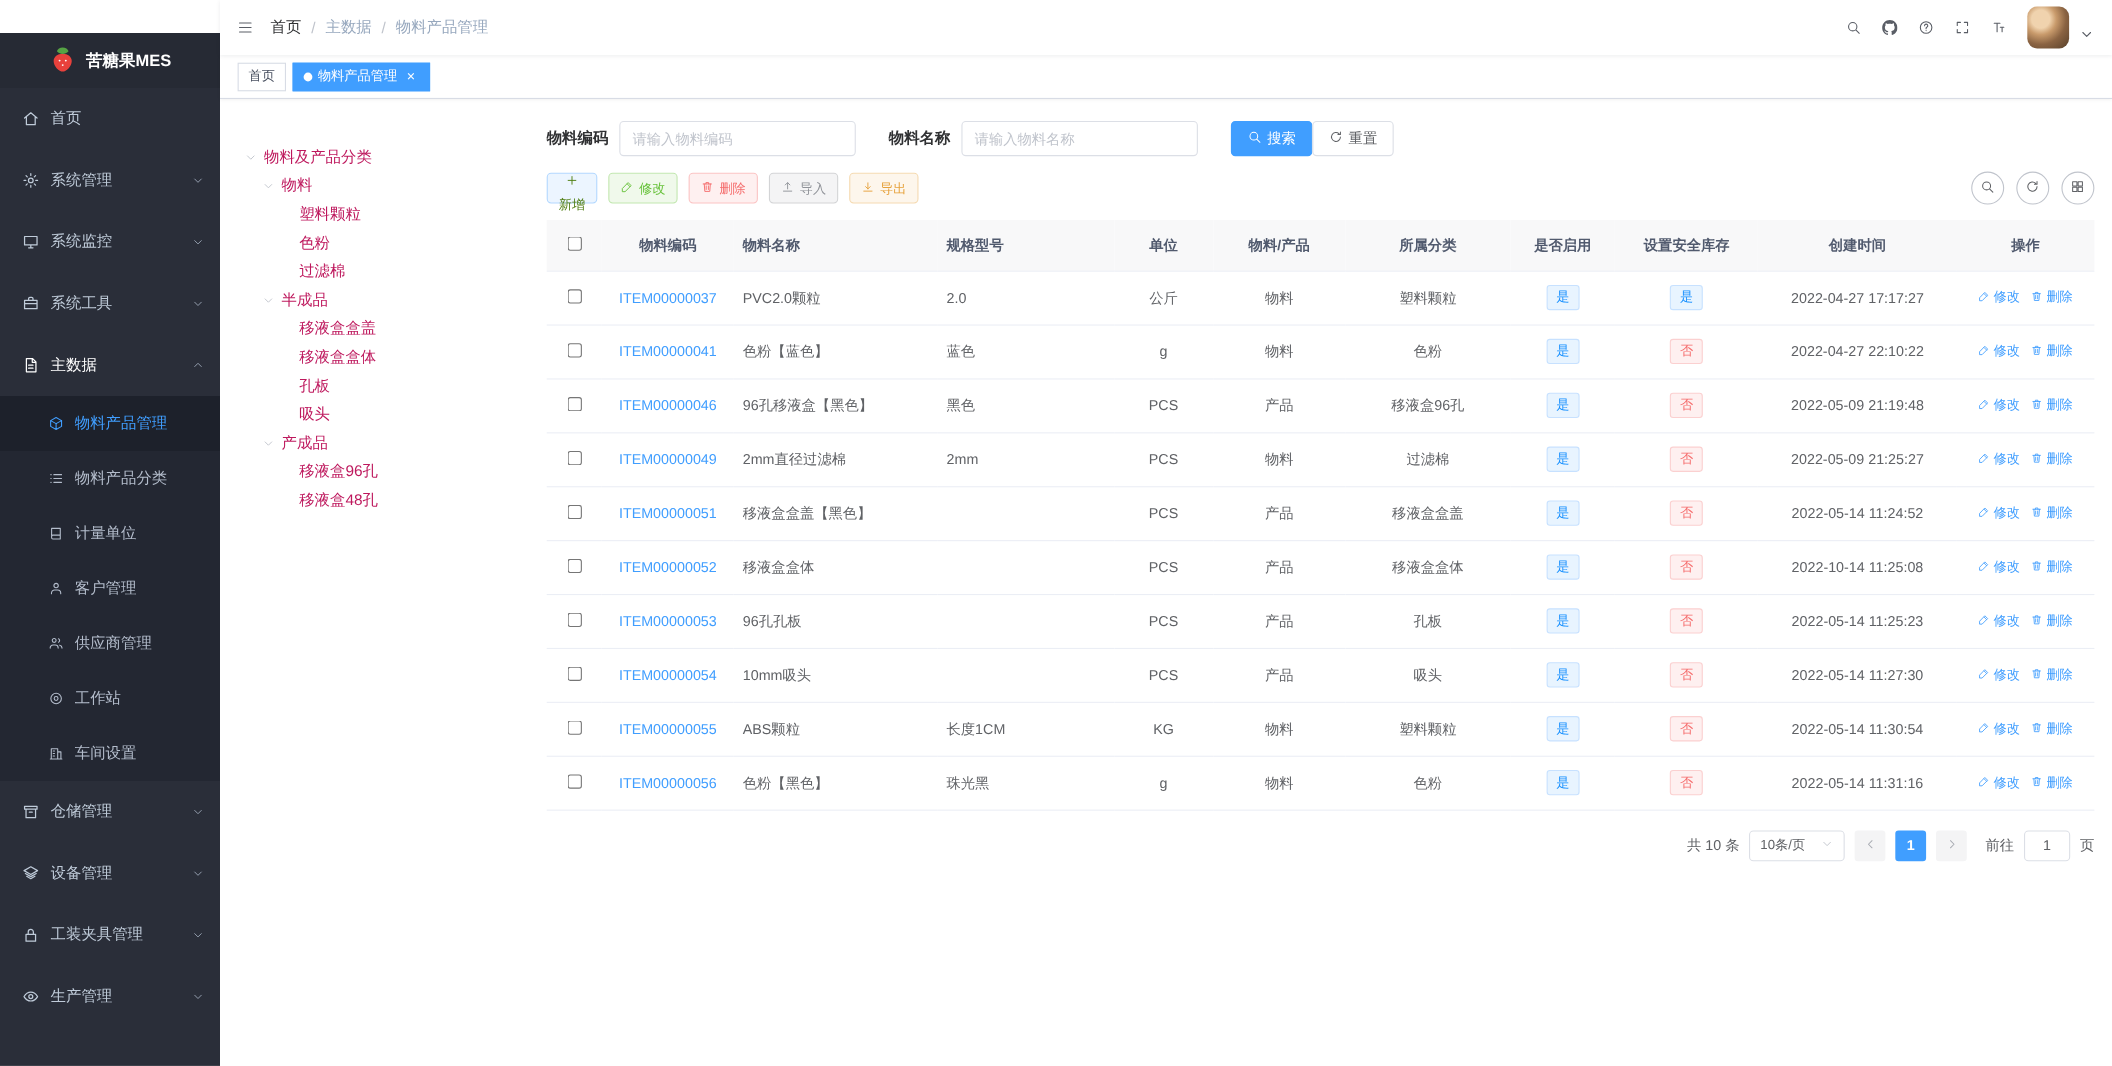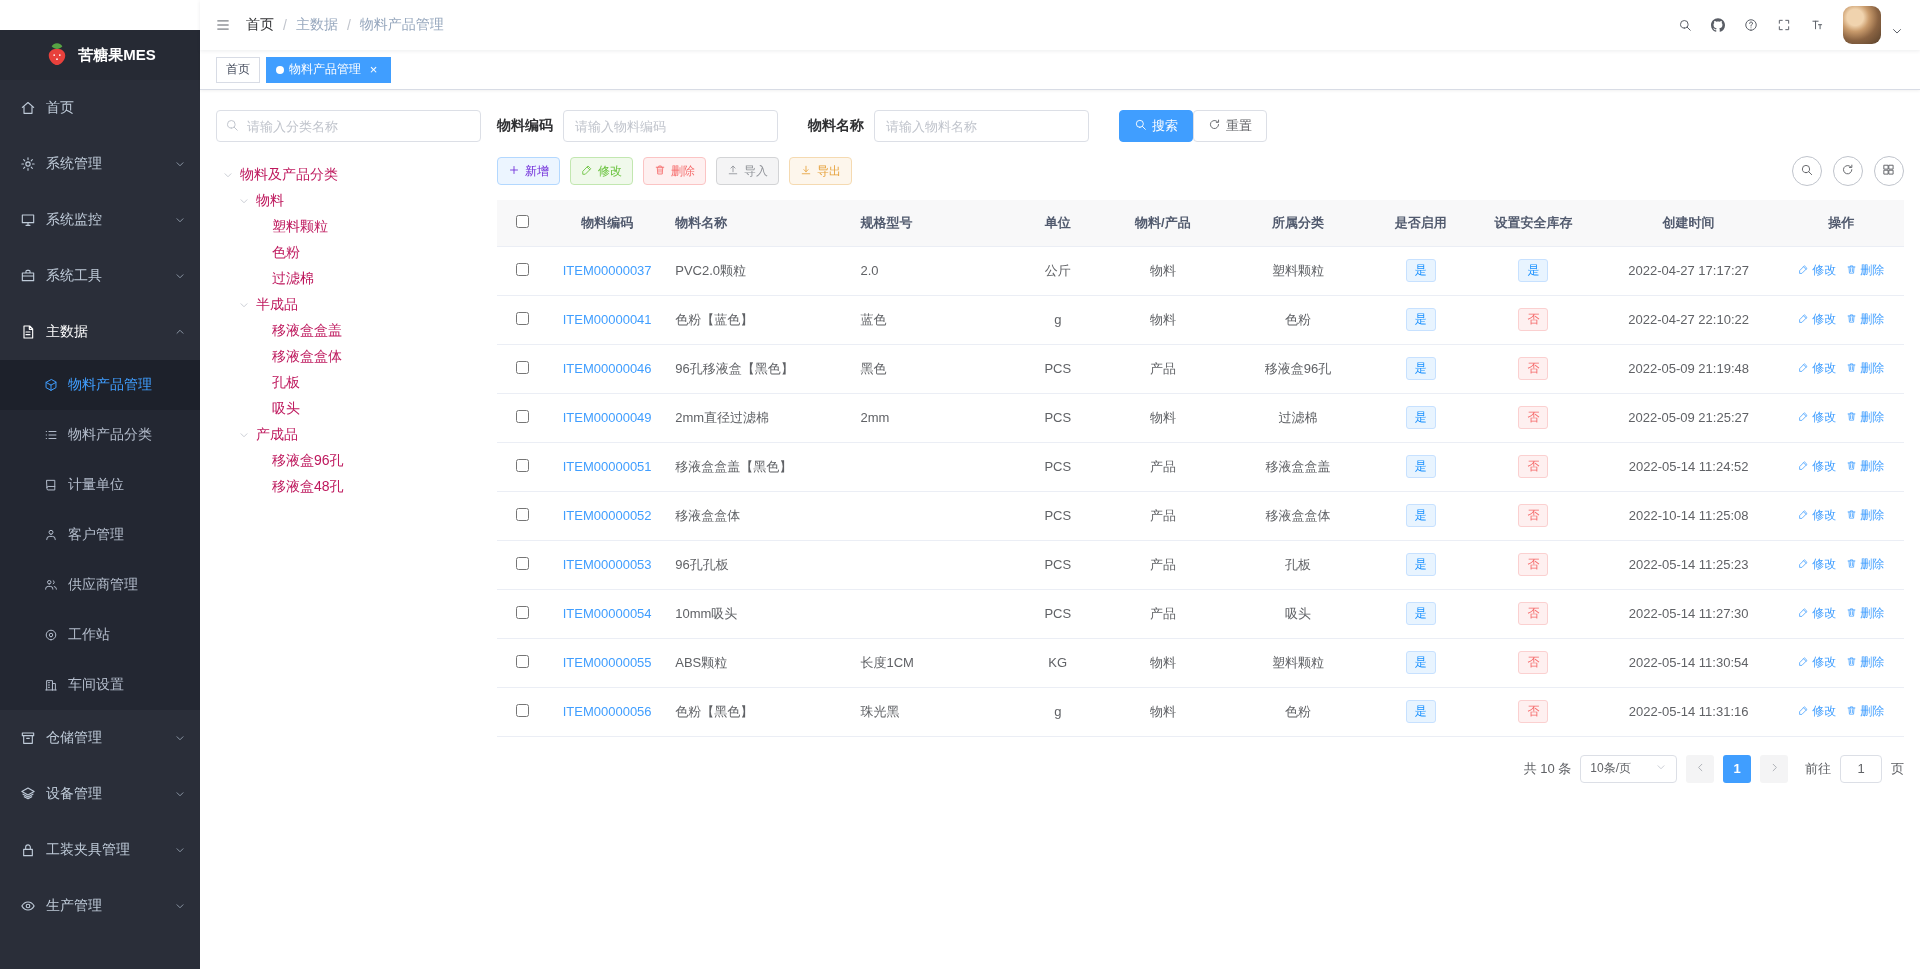--- a/index.html
+++ b/index.html
@@ -71,21 +71,21 @@
   .filter-item { display:flex; align-items:center; margin-right:30px; }
   .filter-item label { font-weight:bold; color:#303133; margin-right:10px; font-size:14px; white-space:nowrap; }
   .filter-item input { width:215px; height:32px; border:1px solid #dcdfe6; border-radius:4px; padding:0 11px; font-size:13px; color:#606266; outline:none; font-family:inherit; }
   .filter-item input::placeholder { color:#c0c4cc; }
 
   .btn { display:inline-flex; align-items:center; gap:5px; border-radius:4px; cursor:pointer; font-family:inherit; border:1px solid #dcdfe6; background:#fff; color:#606266; }
   .btn svg { width:12px; height:12px; }
   .btn-md { height:32px; padding:0 14px; font-size:13px; }
   .btn-sm { height:28px; padding:0 10px; font-size:12px; }
   .btn-primary { background:#409eff; border-color:#409eff; color:#fff; }
-  .btn-primary-plain { background:#ecf5ff; border-color:#b3d8ff; color:#6d28d9; }
+  .btn-primary-plain { background:#ecf5ff; border-color:#b3d8ff; color:#4d7c0f;flex-direction:column; }
   .btn-success-plain { background:#f0f9eb; border-color:#c2e7b0; color:#67c23a; }
   .btn-danger-plain  { background:#fef0f0; border-color:#fbc4c4; color:#f56c6c; }
   .btn-info-plain    { background:#f4f4f5; border-color:#d3d4d6; color:#909399; }
   .btn-warning-plain { background:#fdf6ec; border-color:#f5dab1; color:#e6a23c; }
 
   .toolbar { display:flex; align-items:center; gap:10px; margin-top:14px; }
   .toolbar-right { margin-left:auto; display:flex; align-items:center; gap:11px; }
   .circle-btn { width:30px; height:30px; border-radius:50%; border:1px solid #c0c4cc; background:#fff; color:#606266; display:inline-flex; align-items:center; justify-content:center; cursor:pointer; }
   .circle-btn svg { width:13px; height:13px; }
 
@@ -100,21 +100,21 @@
   .data-table th:nth-child(11){width:125px;}
   .data-table td.c-left { text-align:left; }
   .code-link { color:#409eff; text-decoration:none; cursor:pointer; }
   .badge { display:inline-block; min-width:30px; padding:2px 8px; font-size:12px; border-radius:3px; line-height:17px; }
   .badge.yes { background:#e8f4ff; border:1px solid #c7e1ff; color:#1890ff; }
   .badge.no  { background:#fef0f0; border:1px solid #fbd0d0; color:#f56c6c; }
   .op-link { color:#409eff; font-size:12px; text-decoration:none; cursor:pointer; display:inline-flex; align-items:center; gap:3px; margin:0 5px; }
   .op-link svg { width:11px; height:11px; }
 
   .pagination { display:flex; justify-content:flex-end; align-items:center; gap:9px; margin-top:18px; font-size:13px; color:#606266; }
-  .page-size { height:28px; border:1px solid #dcdfe6; border-radius:4px; background:#fff; display:inline-flex; align-items:center; gap:24px; padding:0 9px; cursor:pointer; color:#606266; font-size:12px; }
+  .page-size { height:28px; border:1px solid #dcdfe6; border-radius:4px; background:#fff; display:inline-flex; align-items:center; gap:14px; padding:0 9px; cursor:pointer; color:#606266; font-size:12px; }
   .page-size svg { width:10px; height:10px; color:#c0c4cc; }
   .pg-btn { min-width:28px; height:28px; border:none; background:#f4f4f5; border-radius:3px; color:#a8abb2; display:inline-flex; align-items:center; justify-content:center; cursor:pointer; font-size:13px; font-family:inherit; }
   .pg-btn svg { width:12px; height:12px; }
   .pg-btn.page { color:#606266; font-weight:bold; }
   .pg-btn.active { background:#409eff; color:#fff; }
   .goto-label { margin-left:8px; }
   .goto-input { width:42px; height:28px; border:1px solid #dcdfe6; border-radius:4px; text-align:center; font-size:13px; color:#606266; outline:none; font-family:inherit; }
 </style>
 </head>
 <body>
@@ -361,28 +361,20 @@
     </span>
     <span class="tag active">
       <span class="tag-dot"></span>
       <span>物料产品管理</span>
       <span class="tag-close">×</span>
     </span>
   </div>
 
   <div class="content">
     <div class="tree-panel">
-      <div class="tree-search">
-        <span class="tree-search-icon">
-            <svg viewBox="0 0 24 24" fill="none" stroke="currentColor" stroke-width="1.7" stroke-linecap="round" stroke-linejoin="round" style="width: 1em; height: 1em;">
-              <path d="M10.8 17.3a6.5 6.5 0 1 0 0-13 6.5 6.5 0 0 0 0 13zM15.6 15.6 21 21"></path>
-            </svg>
-          </span>
-        <input placeholder="请输入分类名称" style="">
-      </div>
       <div class="tree" id="tree">
           <div class="tree-node" style="padding-left: 6px;">
             <span class="tree-caret expanded">
               <svg viewBox="0 0 24 24" fill="none" stroke="currentColor" stroke-width="1.7" stroke-linecap="round" stroke-linejoin="round">
                 <path d="M9.5 6l6 6-6 6"></path>
               </svg>
             </span>
             <span class="tree-label">物料及产品分类</span>
           </div>
           <div class="tree-node" style="padding-left: 22px;">

